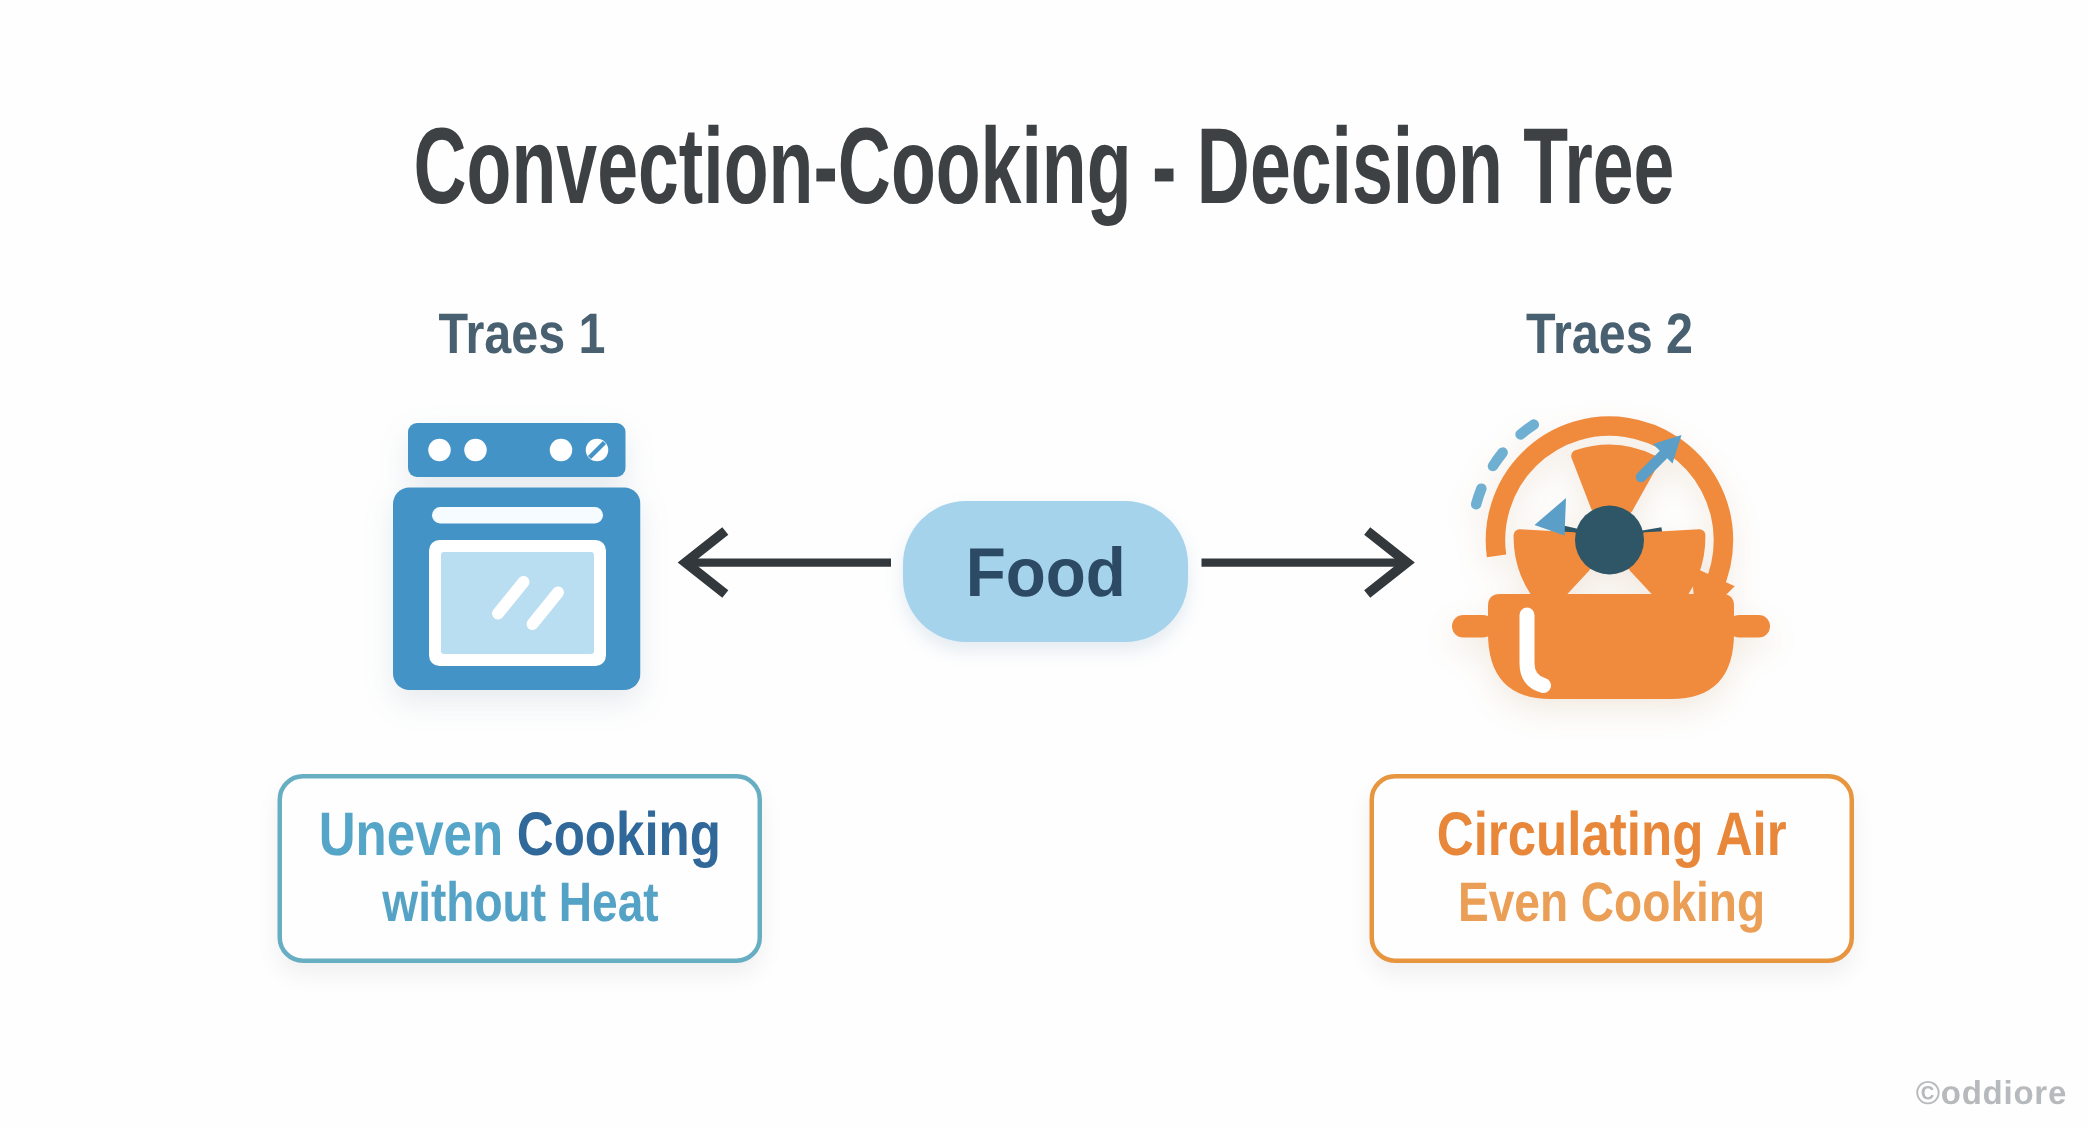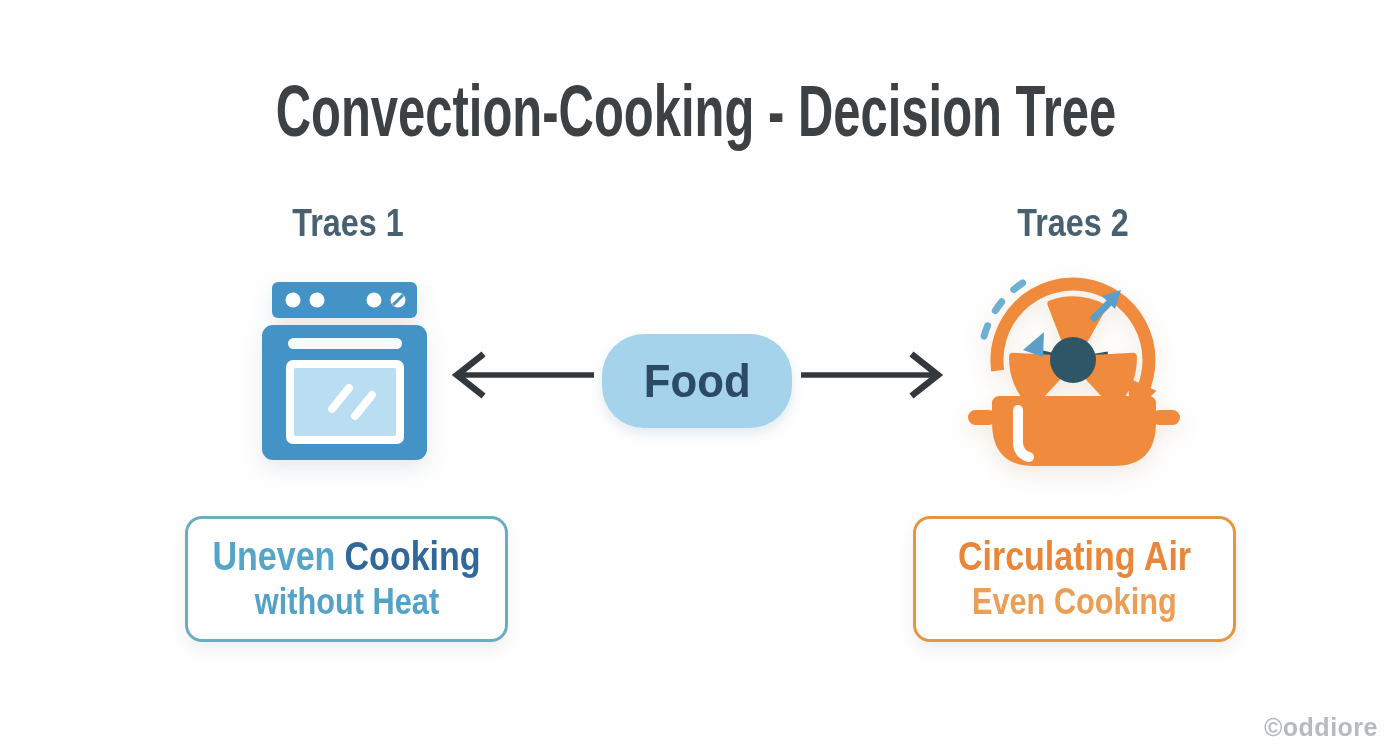--- a/index.html
+++ b/index.html
@@ -89,21 +89,21 @@
   }
   .w-uneven  { color: #54a5c8; }
   .w-cooking { color: #30689a; margin-left: 11px; }
   .w-without { color: #54a2c5; }
   .w-circ    { color: #e8873a; }
   .w-even    { color: #eb9e55; }
 
   .watermark {
     position: absolute;
     right: 14px; bottom: 10px;
-    font-size: 25px; font-weight: bold;
+    font-size: 22px; font-weight: bold;
     color: #b7babc;
     letter-spacing: 0.5px;
   }
 </style>
 </head>
 <body>
 
 <div class="canvas">
 
   <div class="title">Convection-Cooking - Decision Tree</div>

